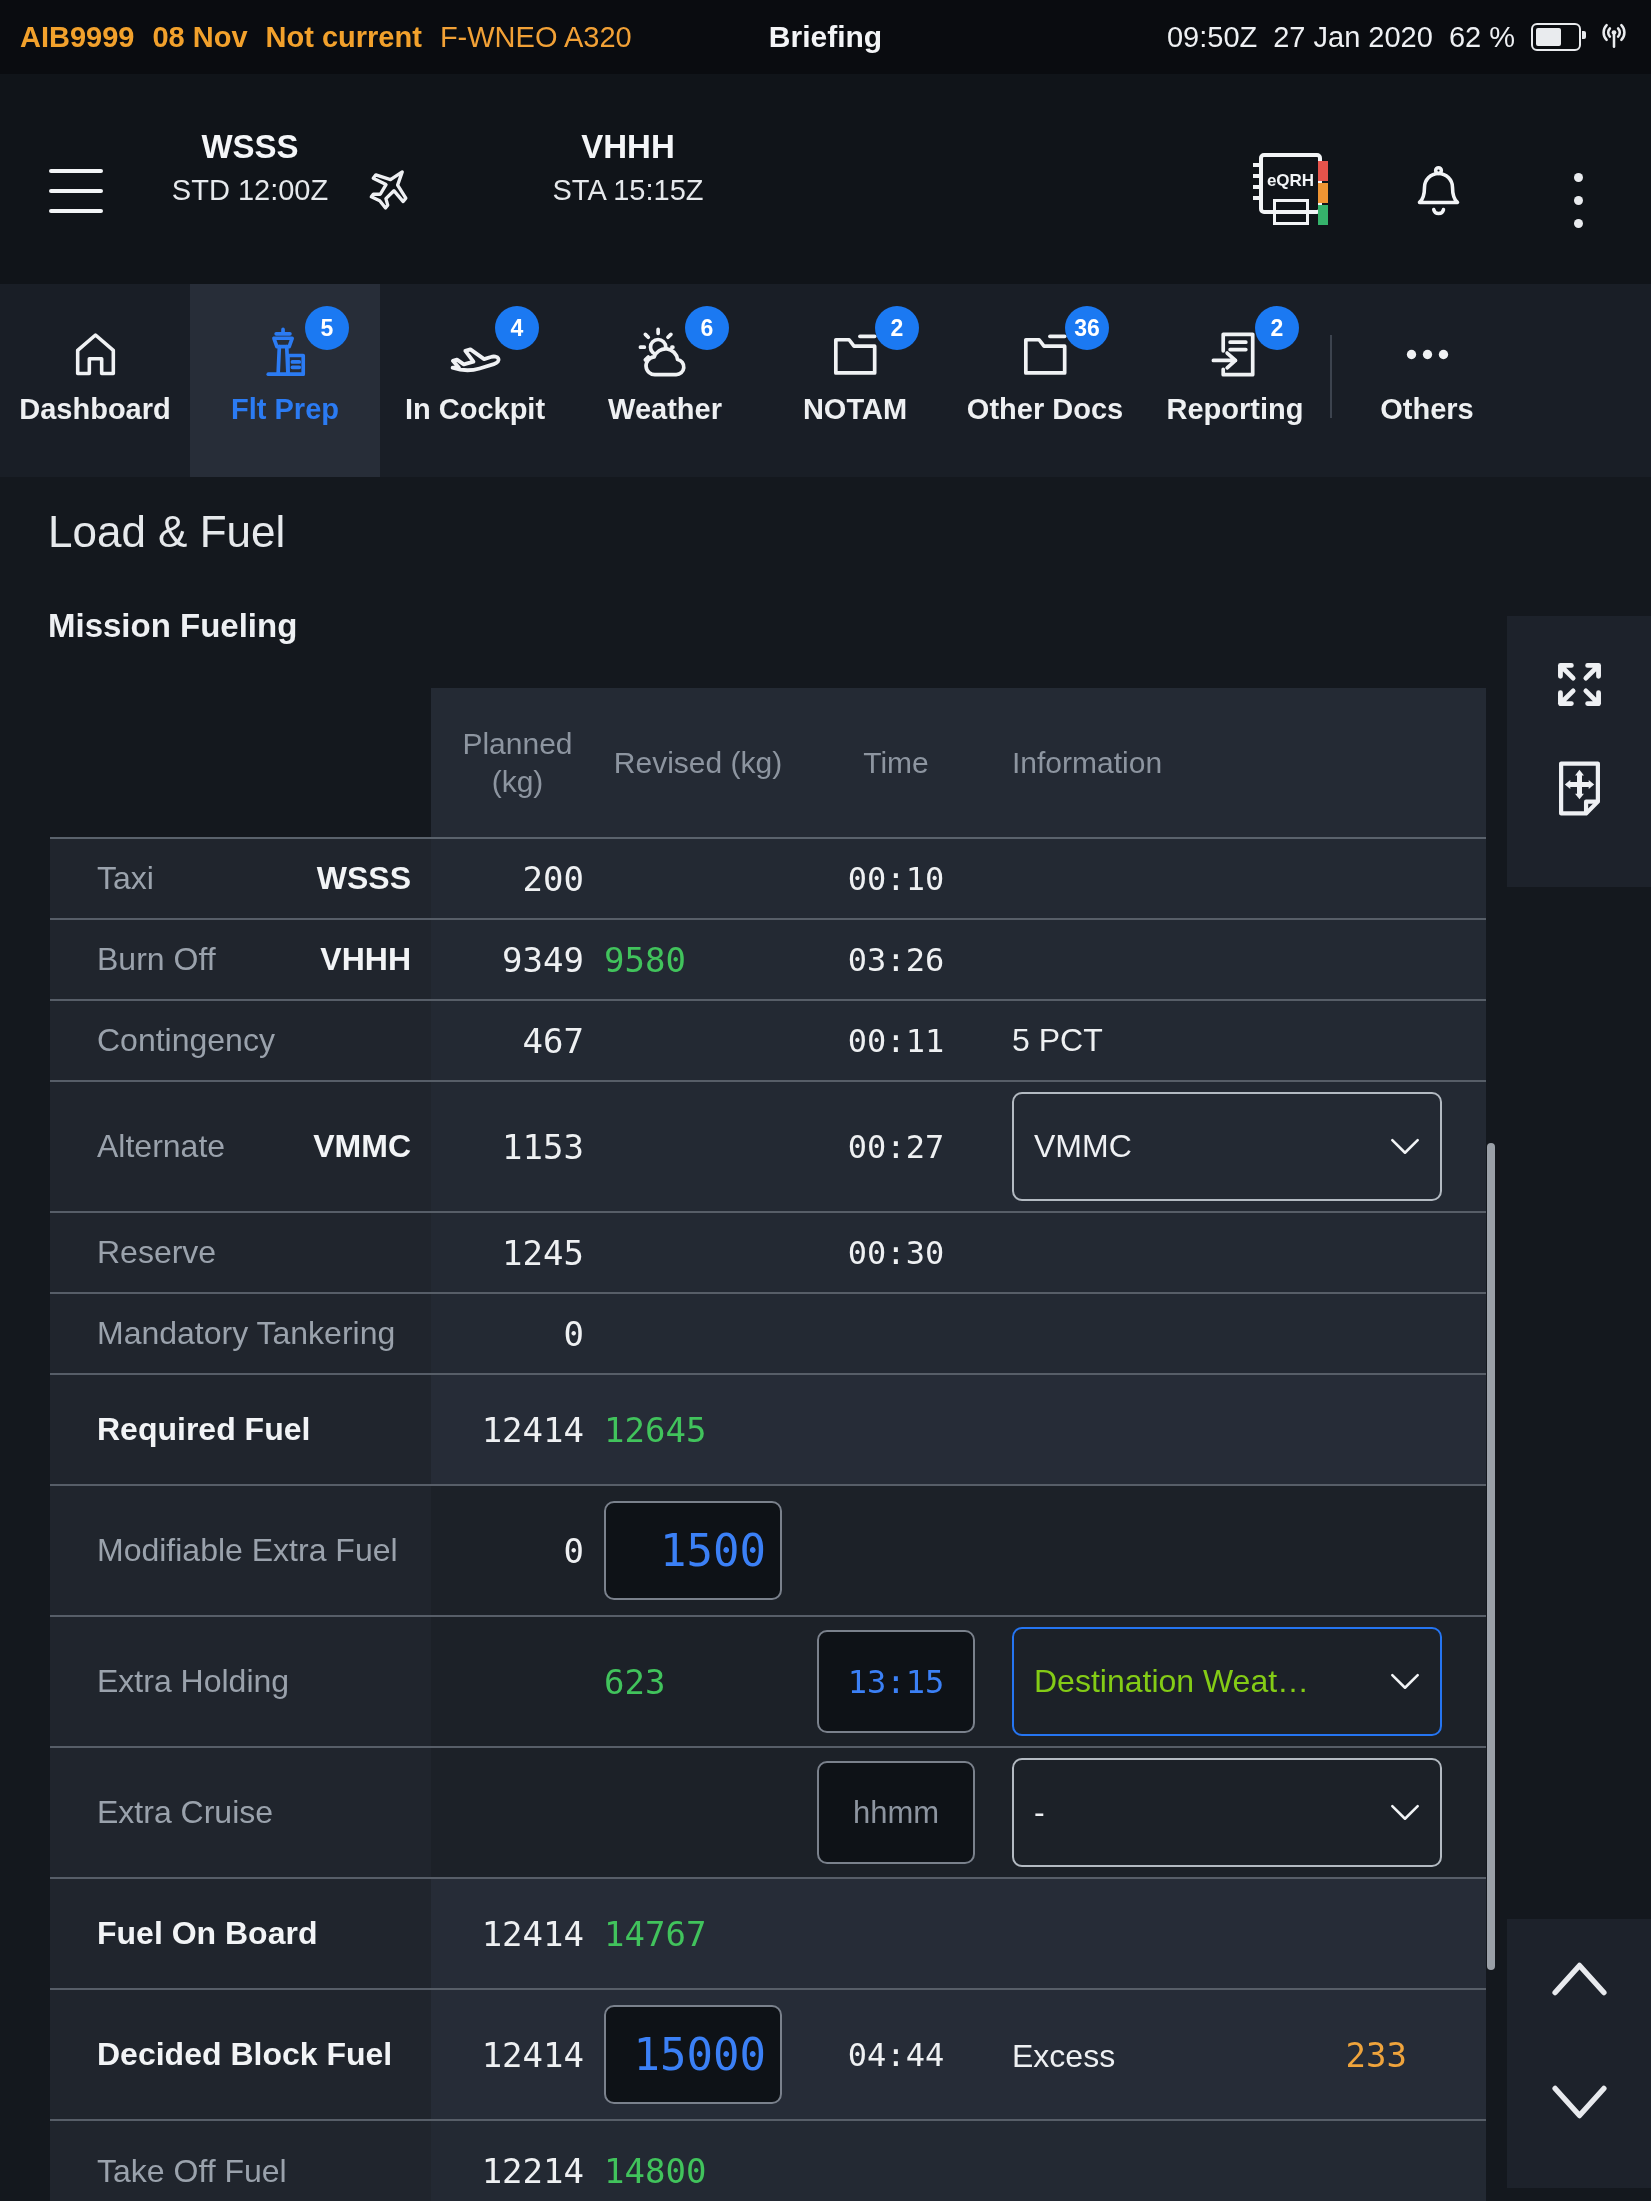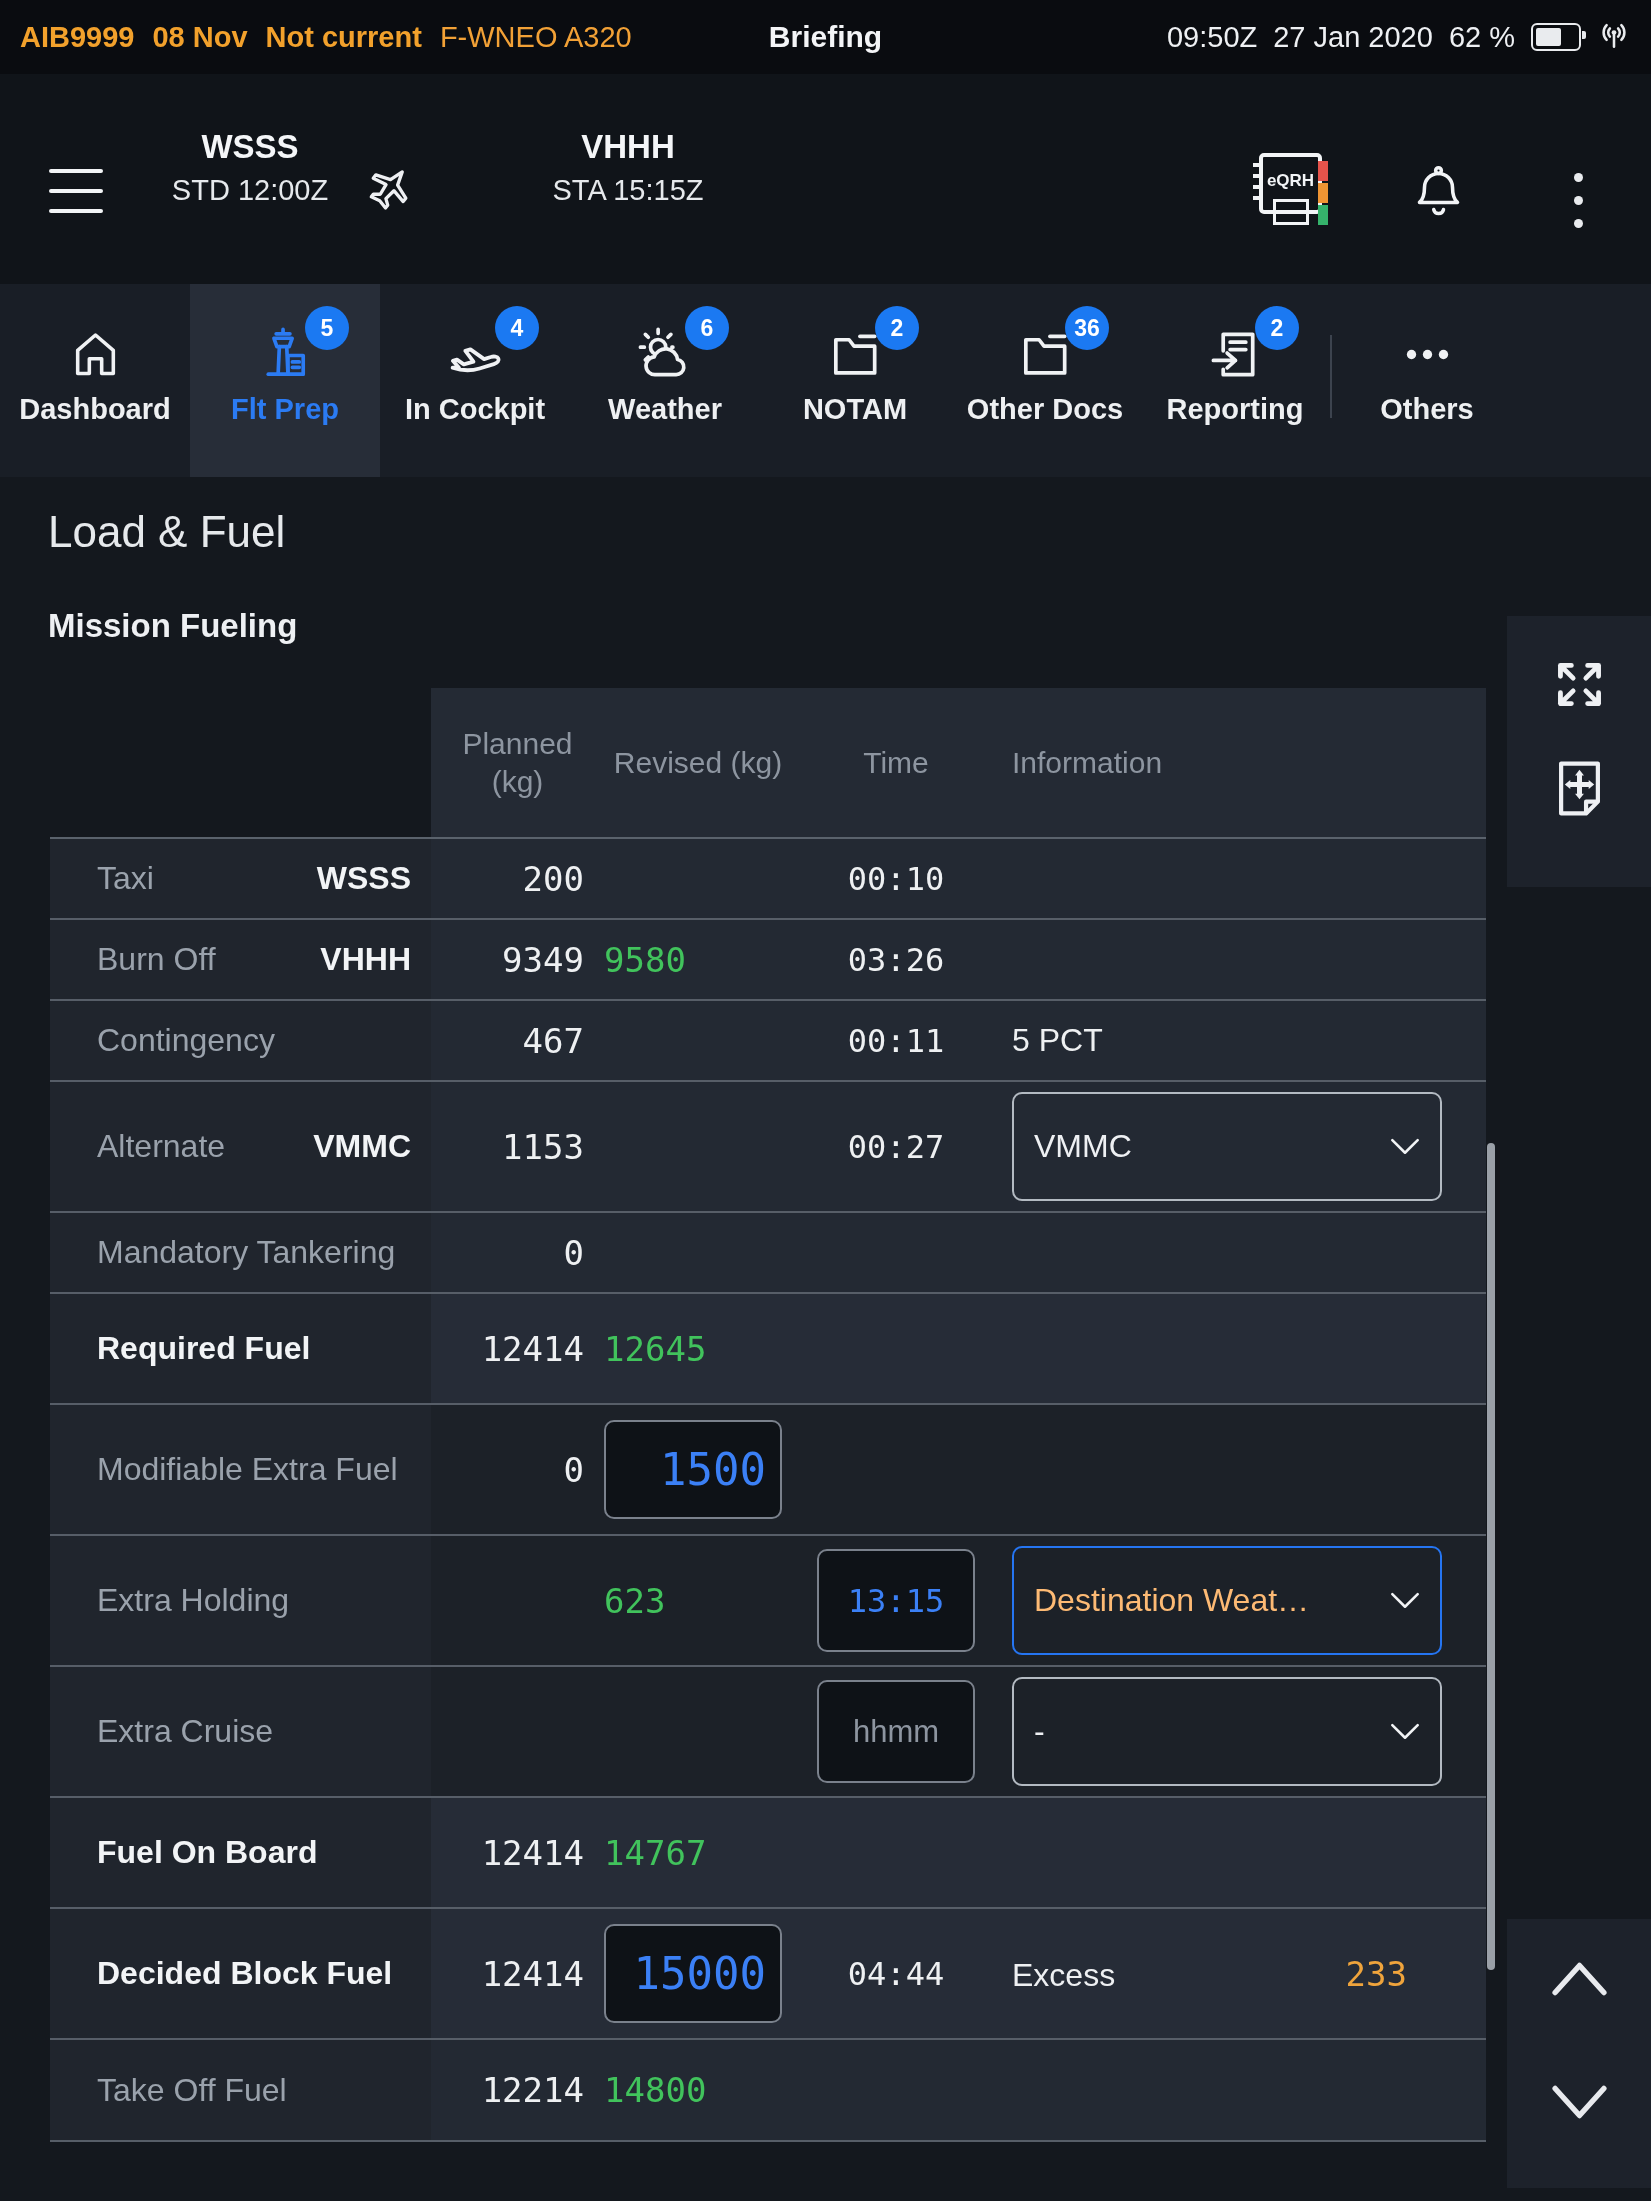--- a/index.html
+++ b/index.html
@@ -83,21 +83,21 @@
   .c-info{padding-left:12px;font-size:32px;color:#eef0f2;}
   .num-input{width:180px;height:99px;background:#0e1217;border:2px solid #7a818c;border-radius:10px;
              display:flex;align-items:center;justify-content:flex-end;padding-right:14px;box-sizing:border-box;
              font-size:44px;cursor:text;}
   .time-input{width:158px;height:103px;background:#0e1217;border:2px solid #7a818c;border-radius:10px;
               display:flex;align-items:center;justify-content:center;box-sizing:border-box;font-size:32px;cursor:text;}
   .time-input .ph{font-family:"Liberation Sans",sans-serif;color:#8d95a0;font-size:31px;}
   .dropdown{width:430px;height:109px;border:2px solid #b3bac2;border-radius:10px;display:flex;align-items:center;
             justify-content:space-between;padding:0 20px;box-sizing:border-box;cursor:pointer;background:transparent;}
   .dropdown.blue-dd{border-color:#2575f2;}
-  .dropdown.blue-dd .dval{color:#fdba74;}
+  .dropdown.blue-dd .dval{color:#84cc16;}
   .dropdown .dval{font-size:32px;color:#eef0f3;}
   .excess{width:100%;display:flex;align-items:flex-end;justify-content:space-between;padding-right:79px;box-sizing:border-box;}
   .excess .ex-l{font-size:32px;color:#eef0f2;}
   .excess .ex-v{font-size:34px;}
 
   
   .tool-panel{position:absolute;left:1507px;top:616px;width:145px;height:271px;background:#1d222b;
               display:flex;flex-direction:column;align-items:center;}
   .tool-panel .ic{margin-top:38px;cursor:pointer;}
   .nav-panel{position:absolute;left:1507px;top:1919px;width:145px;height:269px;background:#1d222b;
@@ -342,20 +342,31 @@
             <div class="dropdown">
               <span class="dval">VMMC</span>
               <span><svg width="30" height="20" viewBox="0 0 26 16" fill="none" stroke="#f2f4f6" stroke-width="2.2" stroke-linecap="round" stroke-linejoin="round">
                   <path d="M2 2 L13 13 L24 2"></path>
                 </svg></span>
             </div>
           </div>
         </div>
         <div class="grid trow ">
           <div class="cell c-label">
+            <span class="rl">Reserve</span>
+          </div>
+          <div class="cell c-data c-planned mono">1245</div>
+          <div class="cell c-data c-revised"></div>
+          <div class="cell c-data c-time">
+            <span class="mono">00:30</span>
+          </div>
+          <div class="cell c-data c-info"></div>
+        </div>
+        <div class="grid trow ">
+          <div class="cell c-label">
             <span class="rl">Mandatory Tankering</span>
           </div>
           <div class="cell c-data c-planned mono">0</div>
           <div class="cell c-data c-revised"></div>
           <div class="cell c-data c-time"></div>
           <div class="cell c-data c-info"></div>
         </div>
         <div class="grid trow mid">
           <div class="cell c-label">
             <span class="rl bold">Required Fuel</span>

